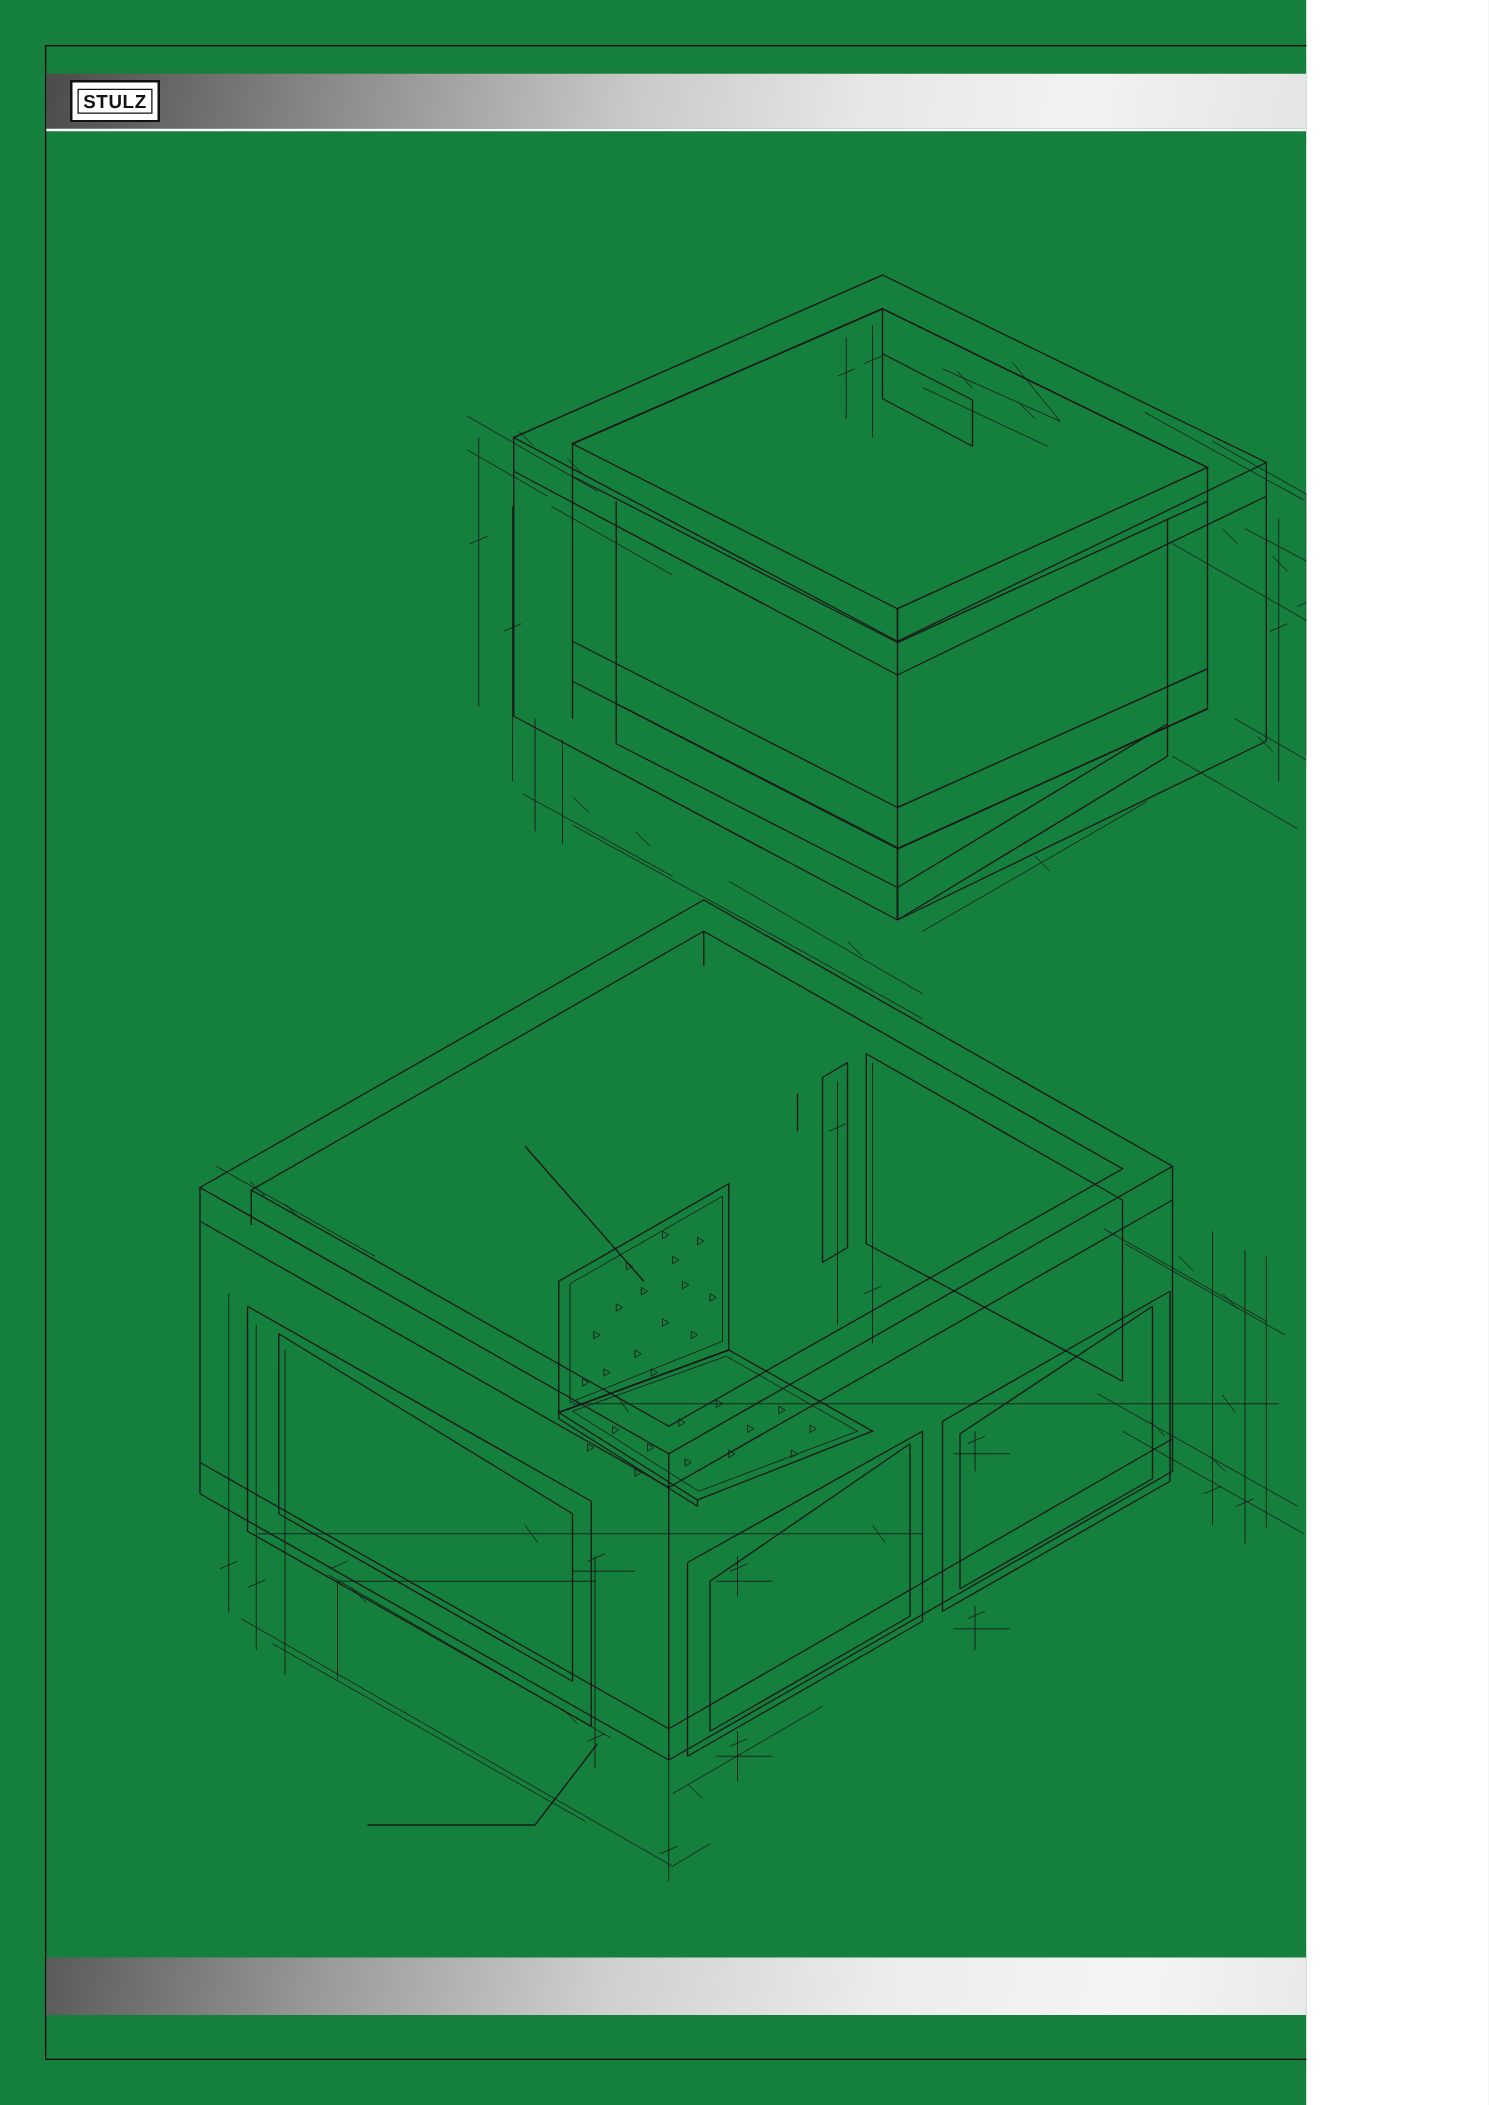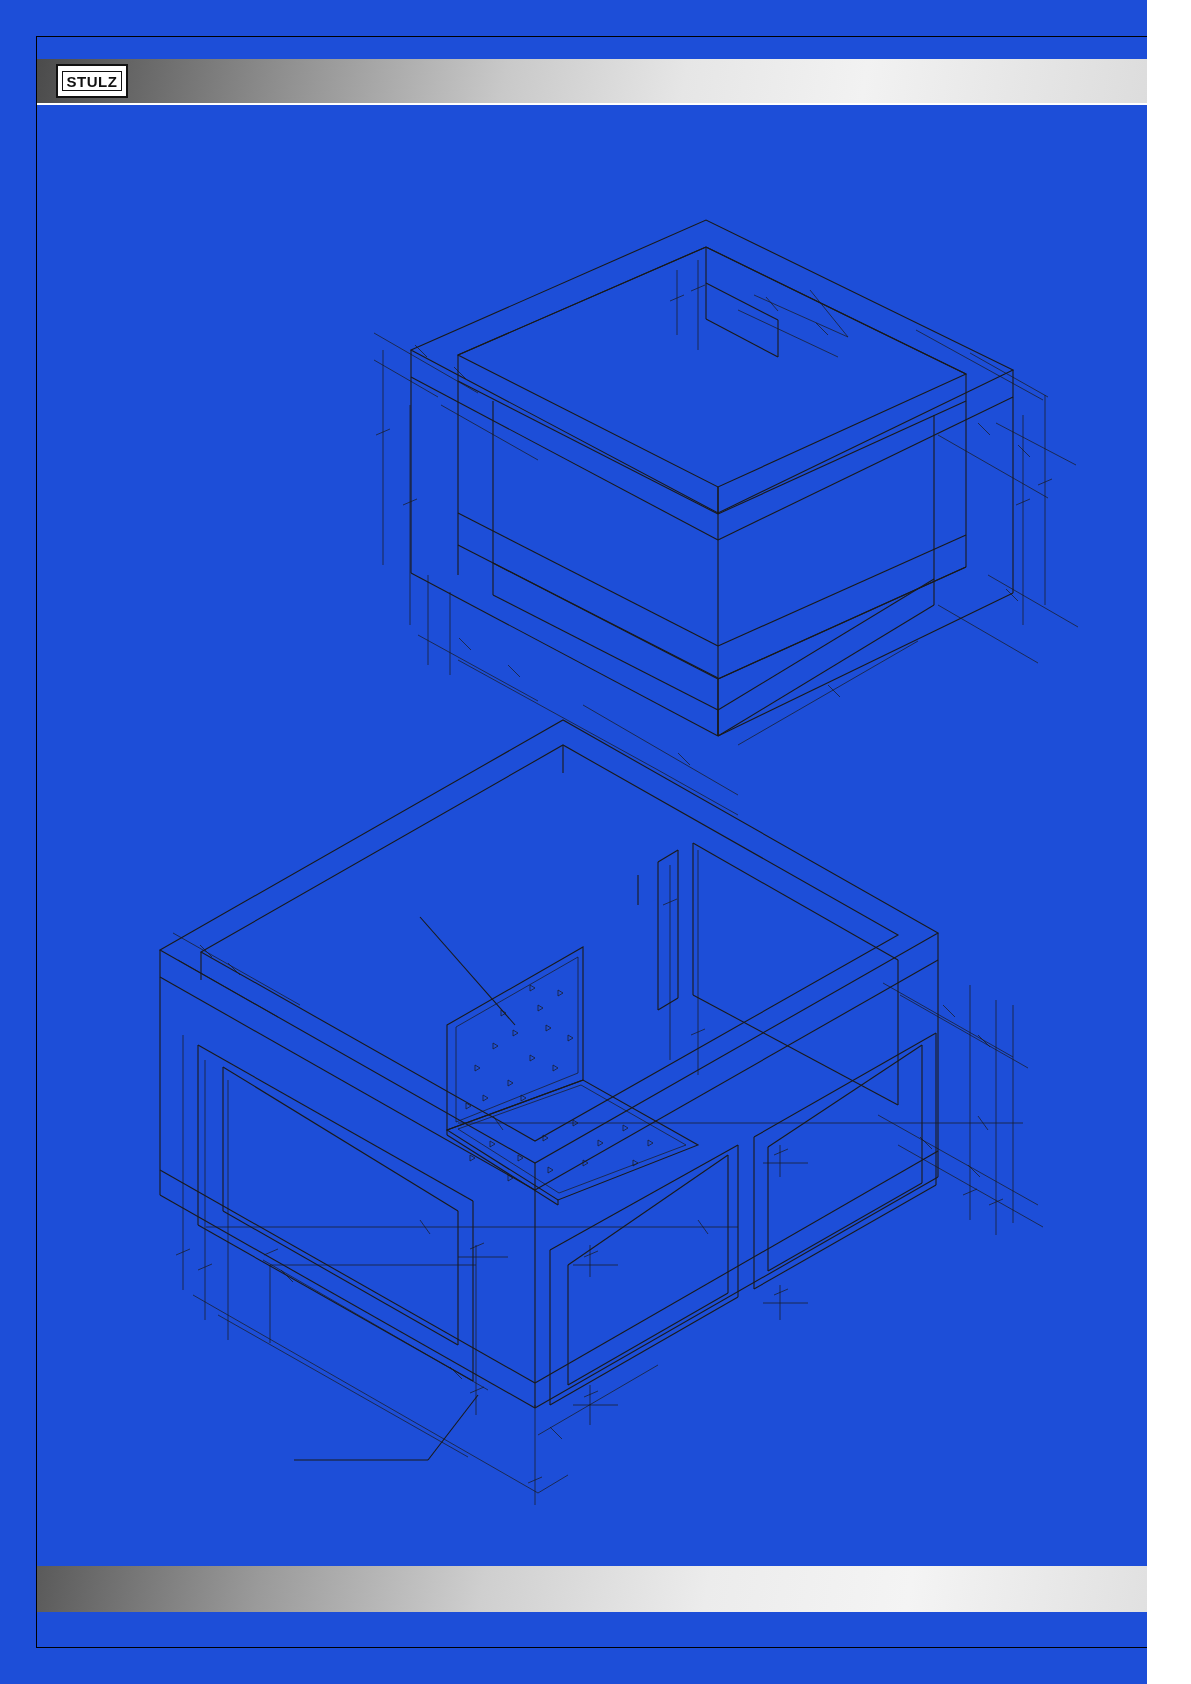--- a/index.html
+++ b/index.html
@@ -5,23 +5,23 @@
   html, body {
     margin: 0;
     padding: 0;
     background: #ffffff;
   }
   body {
     font-family: "Liberation Sans", sans-serif;
   }
   .page {
     position: relative;
-    width: 1147px;
+    width: 1045px;
     height: 1684px;
-    background: #1d4ed8;
+    background: #15803d;
     overflow: hidden;
   }
   
   .page-frame {
     position: absolute;
     left: 36px;
     top: 36px;
     width: 1118px;
     height: 1612px;
     border: 1px solid #000000;

